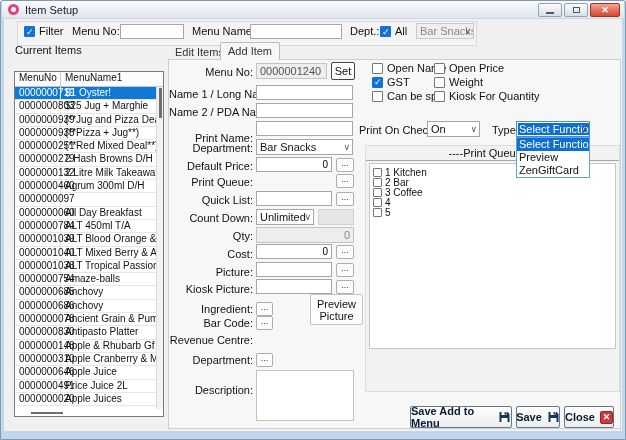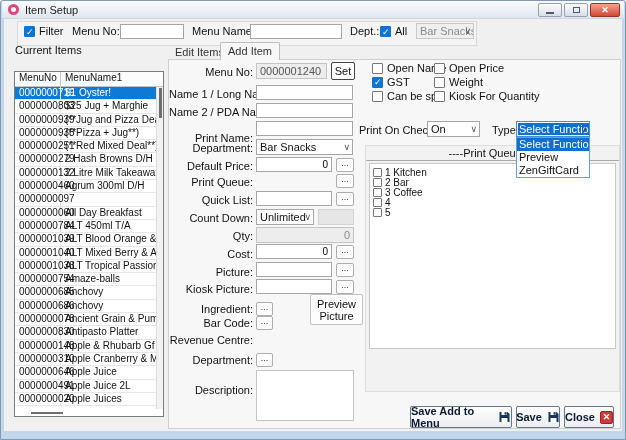--- a/index.html
+++ b/index.html
@@ -233,21 +233,21 @@
           <div class="trow">
             <span class="c0">0000000310</span>
             <span class="c1">Apple Cranberry &amp; Muesli Sli</span>
           </div>
           <div class="trow">
             <span class="c0">0000000646</span>
             <span class="c1">Apple Juice</span>
           </div>
           <div class="trow">
             <span class="c0">0000000491</span>
-            <span class="c1">Apple Juice 2L</span>
+            <span class="c1">Price Juice 2L</span>
           </div>
           <div class="trow">
             <span class="c0">0000000020</span>
             <span class="c1">Apple Juices</span>
           </div>
         </div>
       <div class="vscroll">
           <div class="vthumb"></div>
         </div>
       <div class="hthumb"></div>

